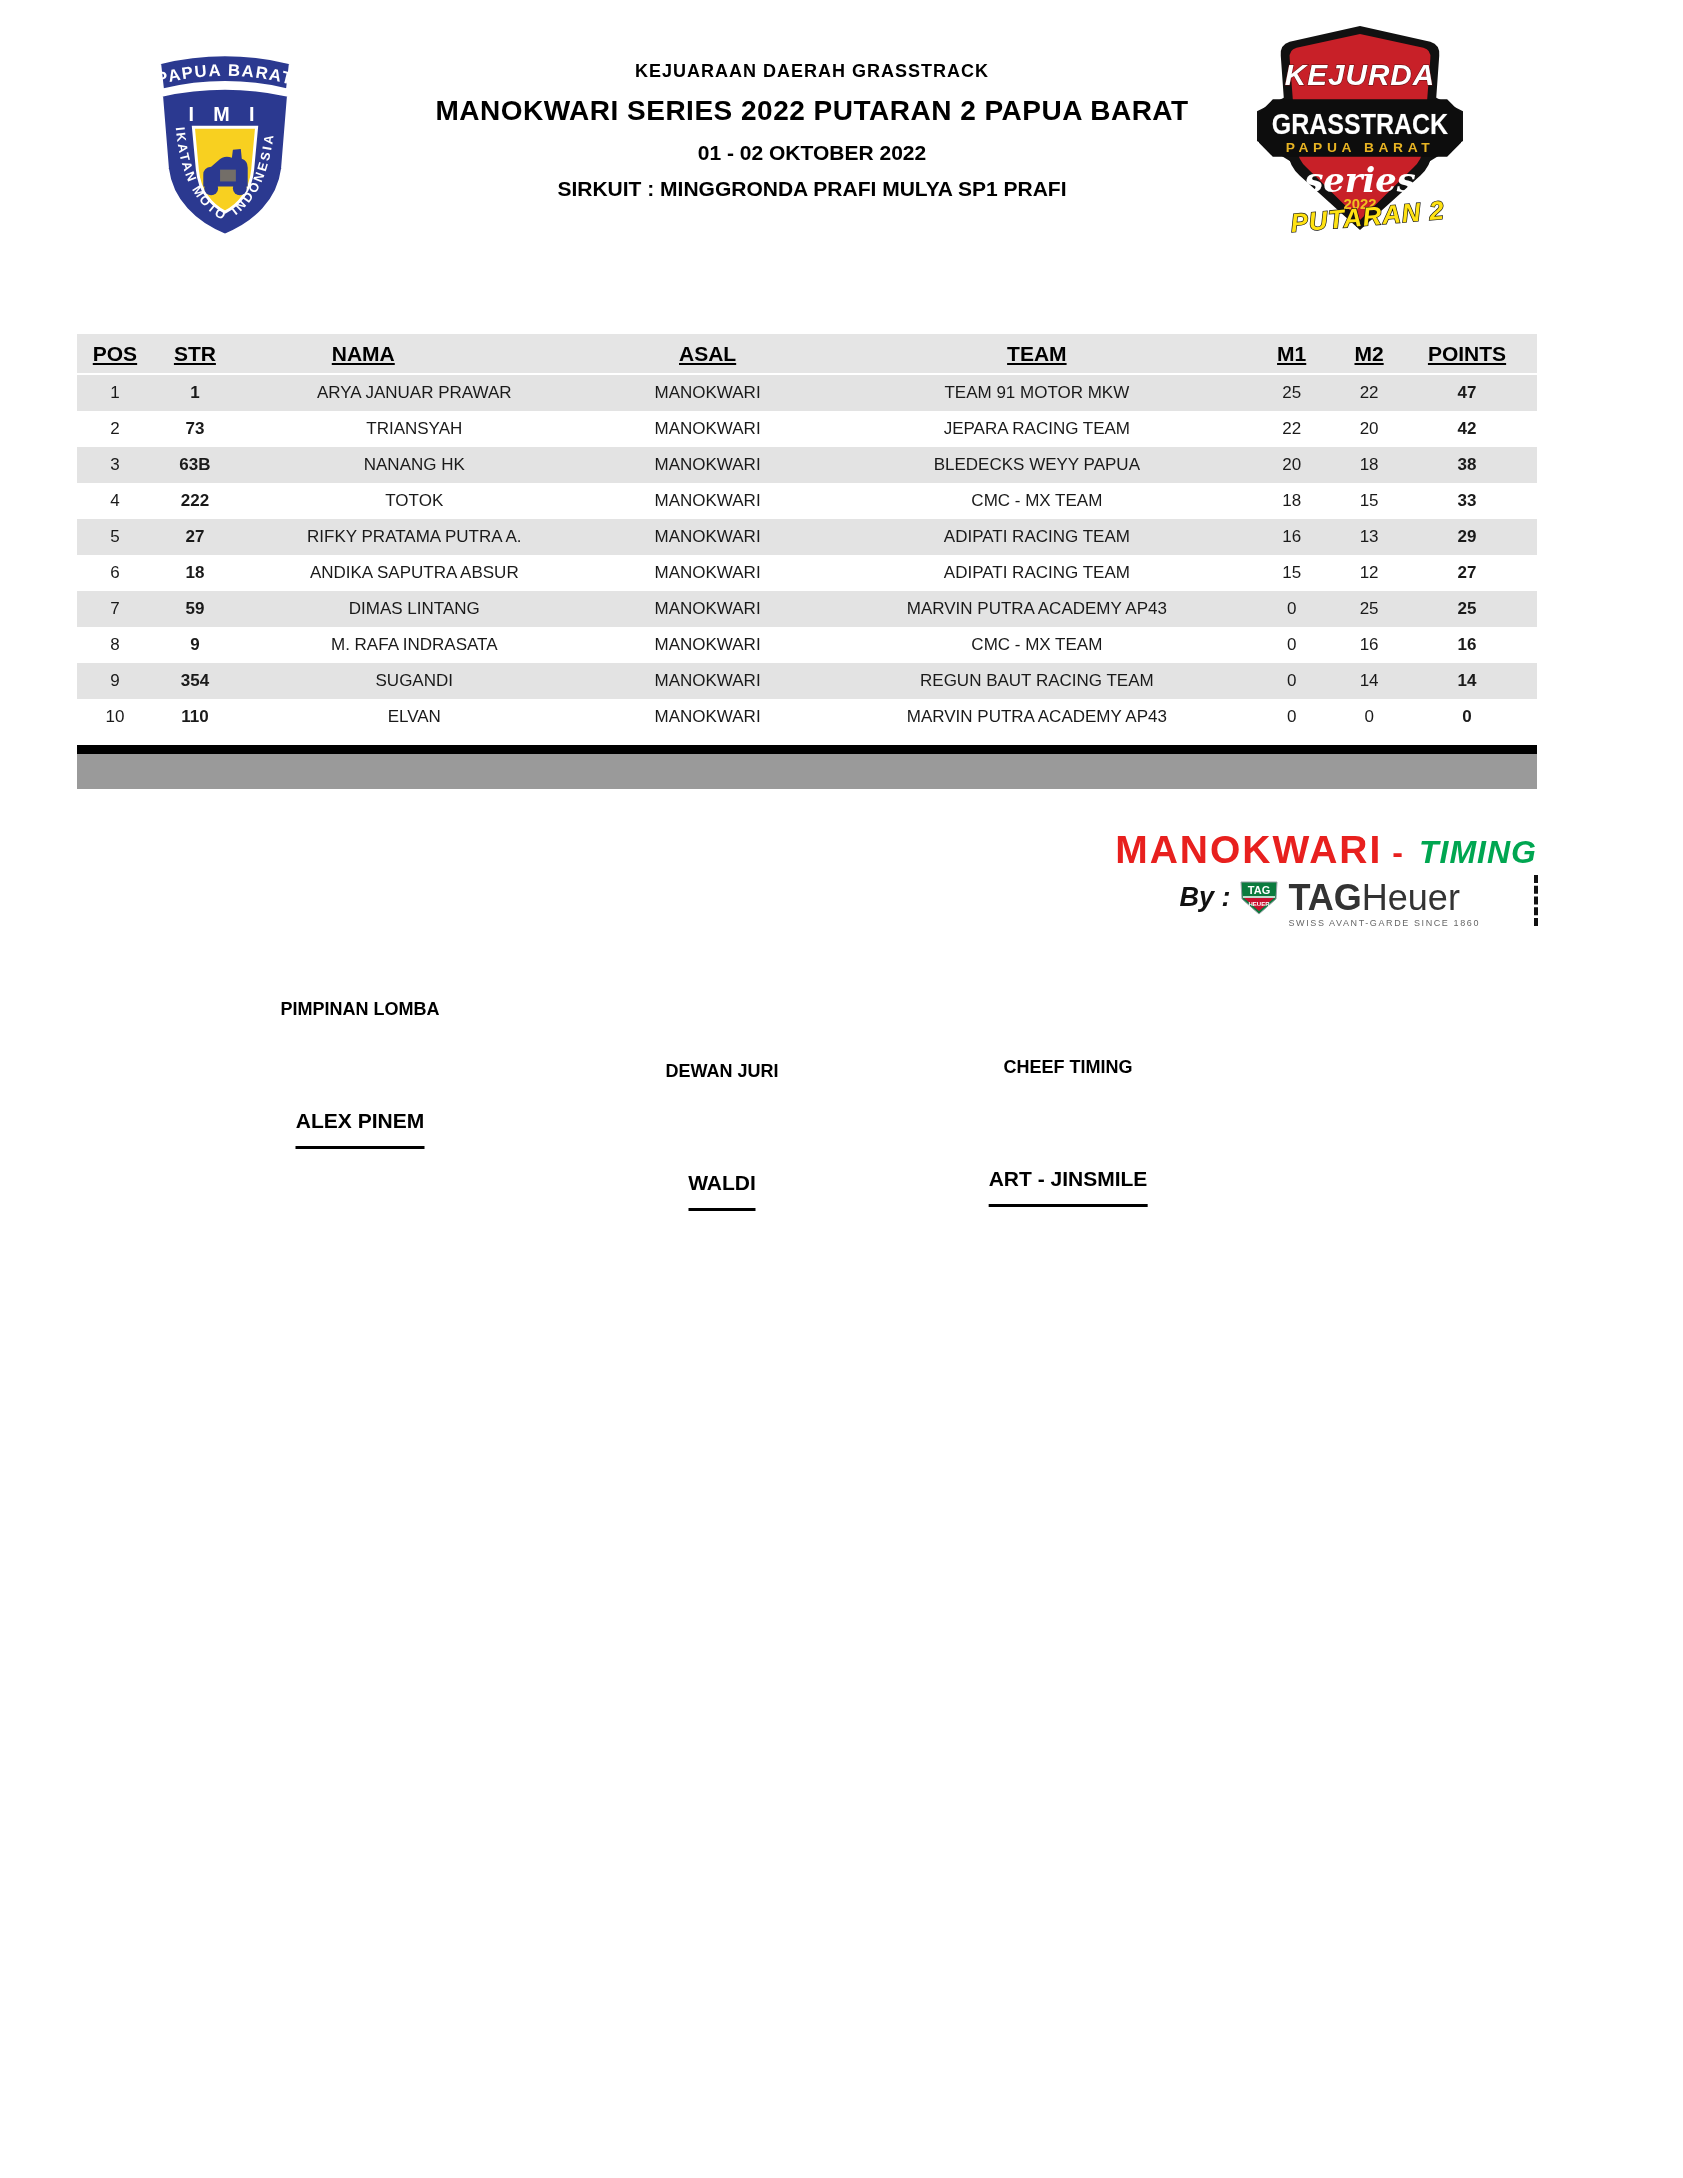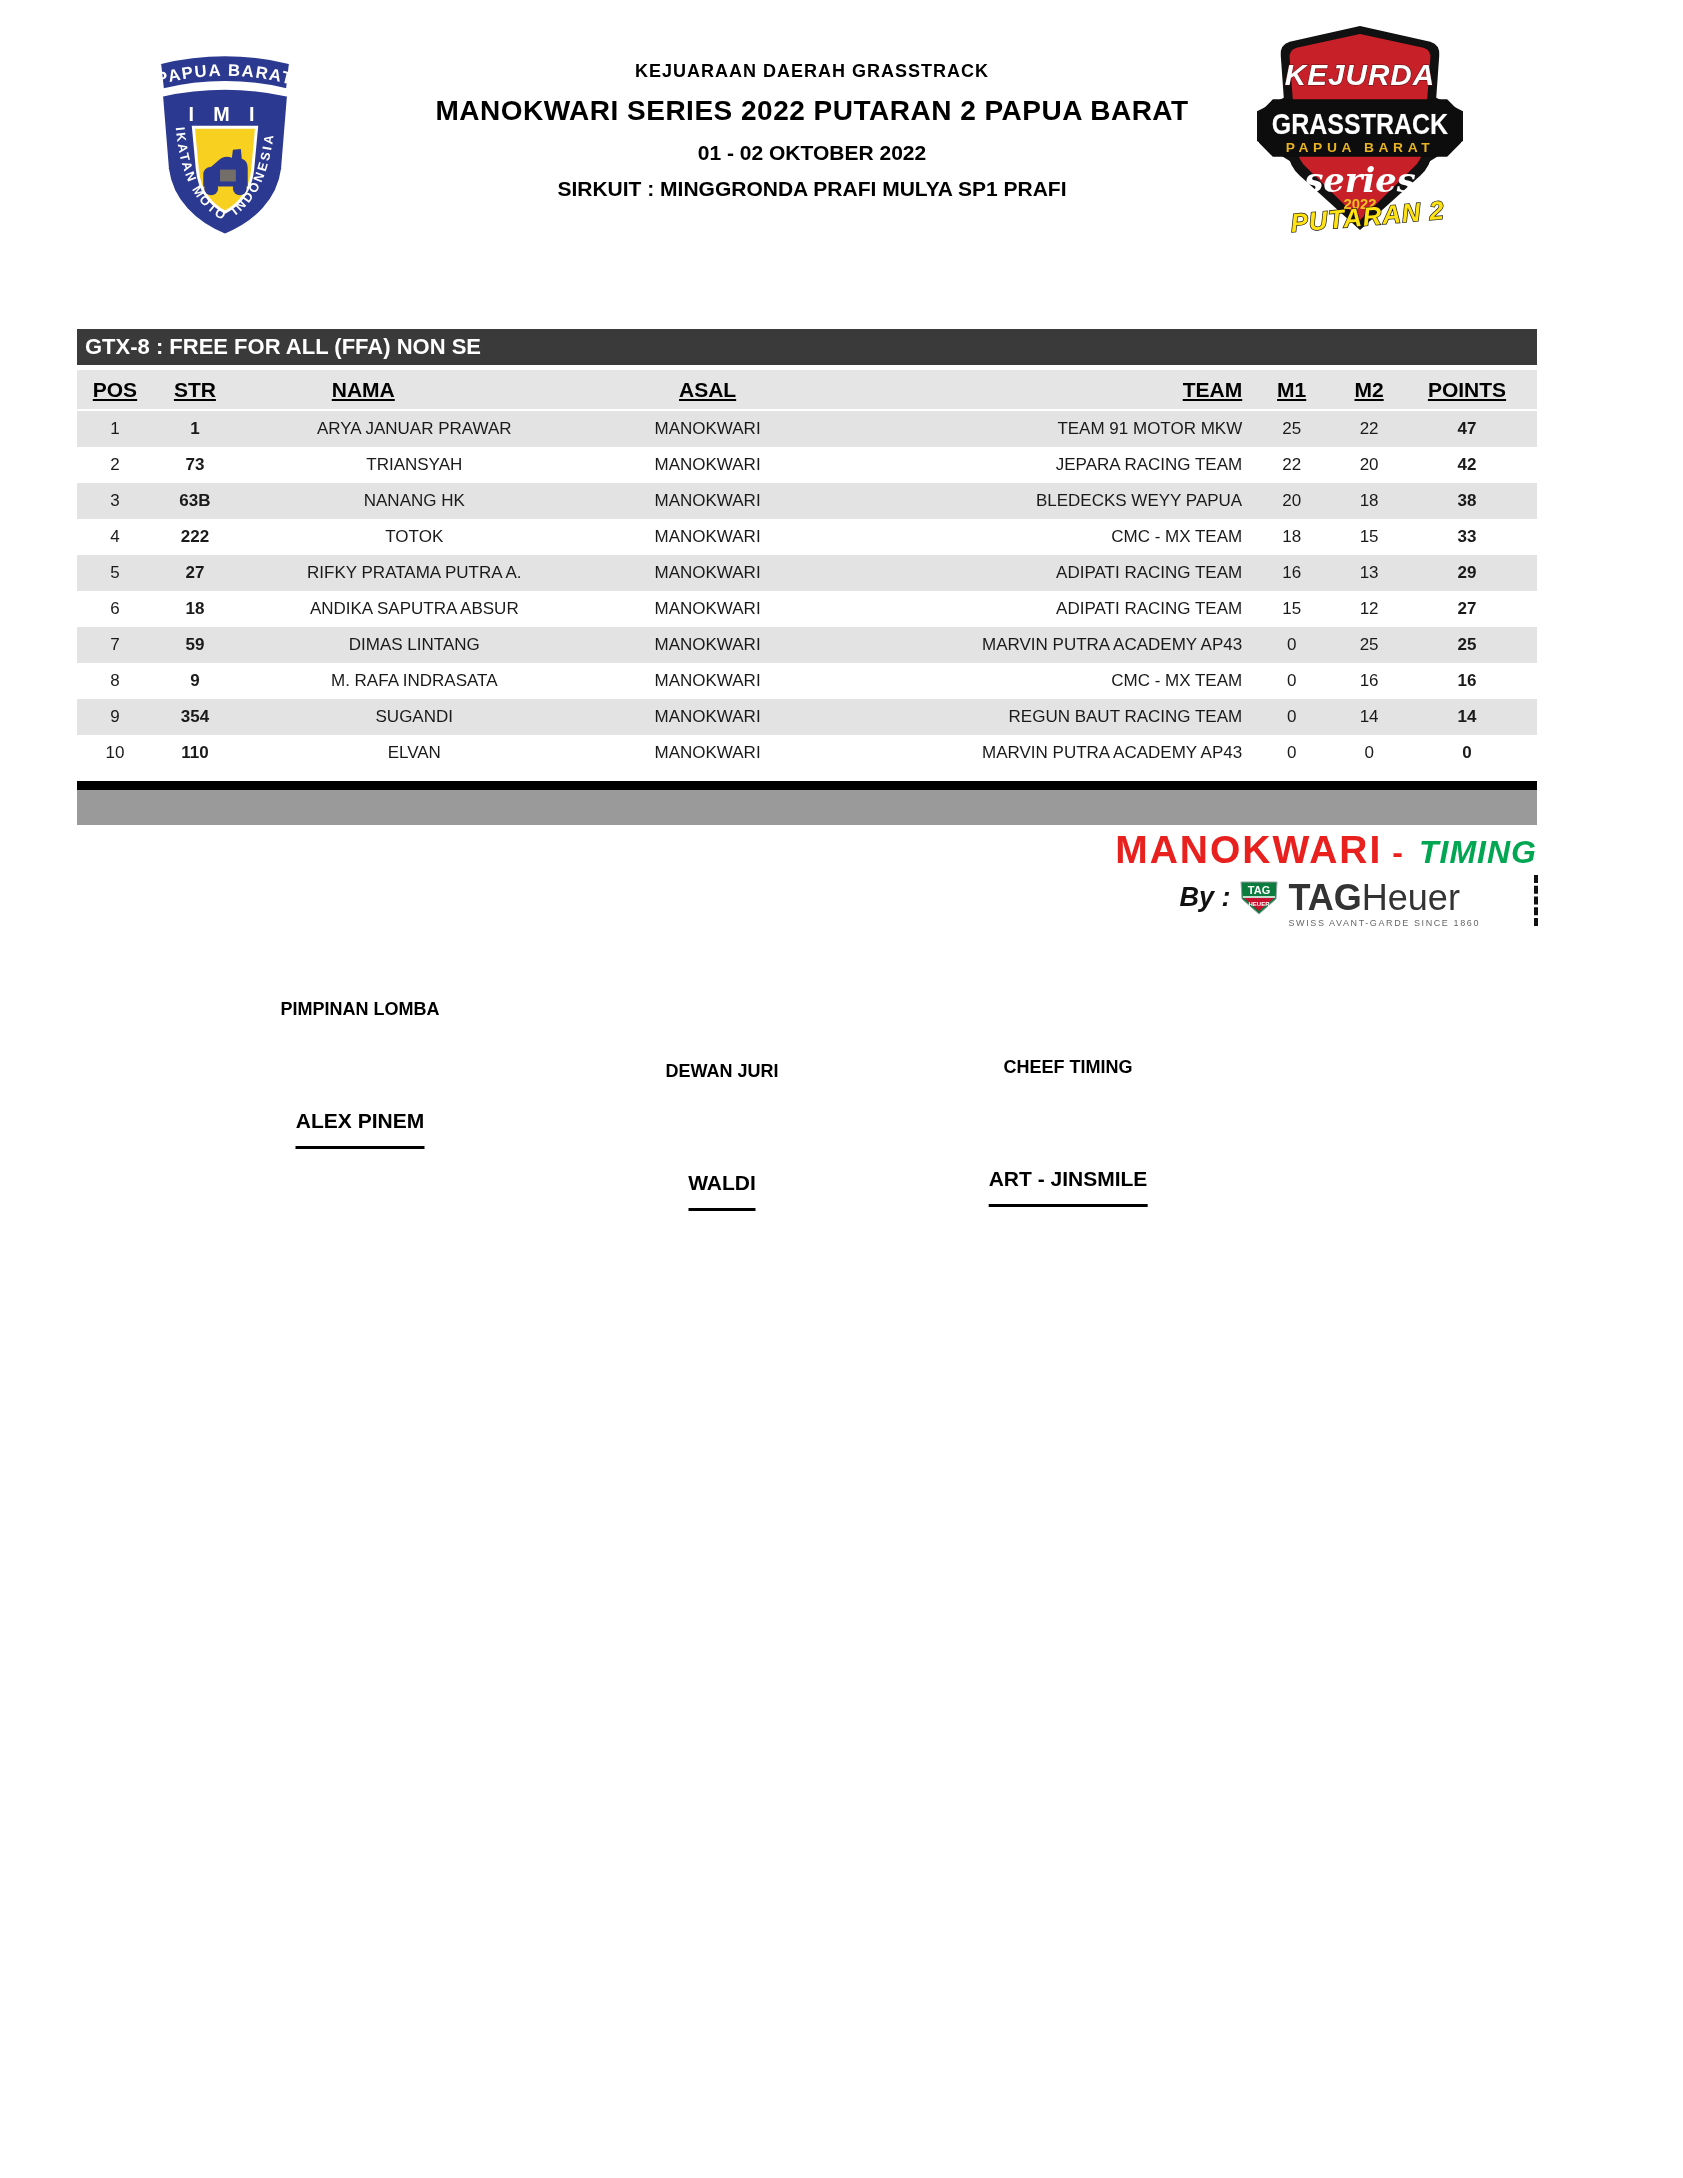--- a/index.html
+++ b/index.html
@@ -29,21 +29,21 @@
     font-weight:bold; font-size:21px; align-items:center; color:#000;text-decoration:underline;
   }
   .tbody { margin-top:2px; }
   .trow { display:flex; height:36px; align-items:center; font-size:17px; background:#ffffff; }
   .trow.alt { background:#e3e3e3; }
   .c { text-align:center; box-sizing:border-box; }
   .c.pos    { width:76px; }
   .c.str    { width:84px; font-weight:bold; }
   .c.nama   { width:347px; text-align:center; padding-left:8px; }
   .c.asal   { width:248px; }
-  .c.team   { width:411px;text-align:right; }
+  .c.team   { width:411px; }
   .c.m1     { width:99px; }
   .c.m2     { width:56px; }
   .c.points { width:140px; font-weight:bold; }
   .thead .c.str { font-weight:bold; }
   .thead .c.nama { text-align:center; padding-left:0; padding-right:94px; }
   .sep-black { height:9px; background:#000000; margin-top:10px; }
   .sep-gray  { height:35px; background:#9a9a9a; }
 
   
   .timing { position:absolute; right:146px; top:828px; text-align:right; }
@@ -112,21 +112,20 @@
     <text x="104" y="64" text-anchor="middle" font-size="30" font-weight="bold" font-style="italic" fill="#ffffff" stroke="#5a0d10" stroke-width="1" paint-order="stroke" font-family="Liberation Sans, sans-serif" letter-spacing="1">KEJURDA</text>
     <polygon points="2,92 16,78 192,78 206,92 206,122 192,136 16,136 2,122" fill="#0d0d0d"></polygon>
     <text x="104" y="113" text-anchor="middle" font-size="29" font-weight="bold" fill="#ffffff" stroke="#4a4a4a" stroke-width="0.6" paint-order="stroke" font-family="Liberation Sans, sans-serif" textLength="178" lengthAdjust="spacingAndGlyphs">GRASSTRACK</text>
     <text x="104" y="131" text-anchor="middle" font-size="12" font-weight="bold" fill="#e8b423" letter-spacing="4" font-family="Liberation Sans, sans-serif" textLength="150" lengthAdjust="spacingAndGlyphs">PAPUA BARAT</text>
     <text x="104" y="172" text-anchor="middle" font-size="34" font-style="italic" font-weight="bold" fill="#ffffff" font-family="DejaVu Serif, serif">series</text>
     <text x="104" y="189" text-anchor="middle" font-size="15" font-weight="bold" fill="#f0c020" font-family="Liberation Sans, sans-serif">2022</text>
     <text x="112" y="206" text-anchor="middle" font-size="26" font-weight="bold" font-style="italic" fill="#ffe212" stroke="#111111" stroke-width="1.4" paint-order="stroke" letter-spacing="1" font-family="Liberation Sans, sans-serif" transform="rotate(-5 104 200)">PUTARAN 2</text>
   </svg>
 
   <section class="results">
-    <div class="class-band">GTX-8 : FREE FOR ALL (FFA) NON SE</div>
     <div class="thead">
       <div class="c pos">POS</div>
       <div class="c str">STR</div>
       <div class="c nama">NAMA</div>
       <div class="c asal">ASAL</div>
       <div class="c team">TEAM</div>
       <div class="c m1">M1</div>
       <div class="c m2">M2</div>
       <div class="c points">POINTS</div>
     </div>

